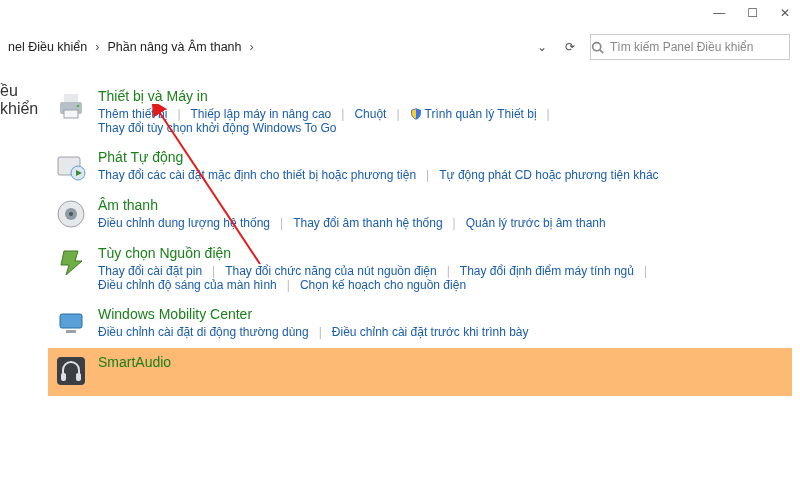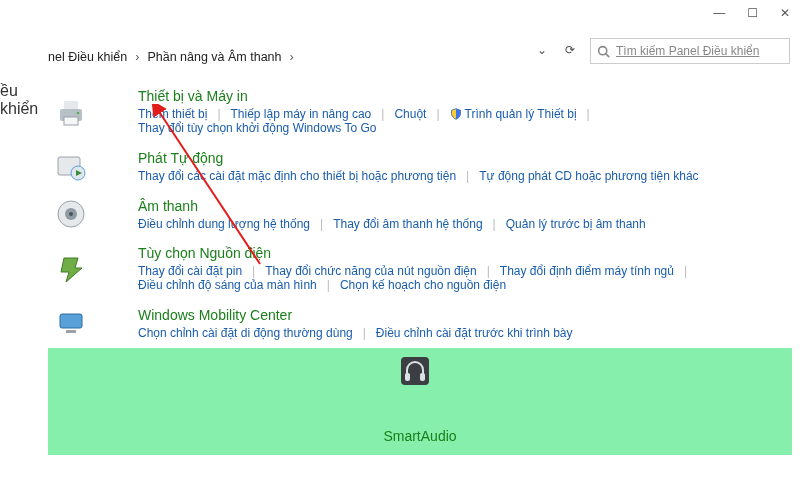--- a/index.html
+++ b/index.html
@@ -19,65 +19,62 @@
     position:absolute; top:6px; right:10px;
     display:flex; gap:22px;
     color:#555; font-size:12px;
   }
   .winctl span { cursor:default; }
 
   
   .addr {
     position:absolute; top:30px; left:0; right:10px;
     height:34px;
-    display:flex; align-items:flex-end;
+    display:flex; align-items:center;
     padding-left:8px;
-    margin-left:40px;
   }
   .crumbs {
     display:flex; align-items:center; gap:8px;
     font-size:12.5px; color:#222;
     flex:0 0 auto;
   }
   .crumbs .sep { color:#555; }
   .addr-spacer { flex:1; }
   .addr-btn {
     width:28px; height:28px;
     display:flex; align-items:center; justify-content:center;
     color:#555; cursor:default;
   }
   .search {
     width:200px; height:26px;
     border:1px solid #ccc;
     display:flex; align-items:center;
-    padding:0 6px; color:#888;
+    padding:0 0; color:#888;
     margin-left:6px;
-    text-decoration:underline;
   }
   .search svg { width:13px; height:13px; margin-right:6px; fill:none; stroke:#888; stroke-width:2; }
 
   
   .side {
     position:absolute; left:0; top:82px;
     width:40px;
     color:#333;
     font-size:16px;
   }
 
   
   .main {
     position:absolute; top:82px; left:48px; right:8px; bottom:8px;
     overflow:hidden;
   }
   .cat {
-    display:flex; align-items:center;
+    display:flex; align-items:flex-start;
     padding:6px 6px 8px 6px;
-    gap:40px;
-  }
-  .cat.highlight { background:#86efac;flex-direction:column; }
+  }
+  .cat.highlight { background:#fdba74; }
   .cat .icon {
     width:34px; height:34px;
     margin-right:10px;
     flex:0 0 auto;
     display:flex; align-items:center; justify-content:center;
   }
   .cat .body { flex:1; }
   .cat h3 {
     margin:0 0 3px 0;
     font-size:14px; font-weight:400;
@@ -224,21 +221,21 @@
       <div class="icon">
         <svg width="34" height="34" viewBox="0 0 34 34">
           <rect x="6" y="8" width="22" height="14" rx="2" fill="#5aa0d8"></rect>
           <rect x="6" y="8" width="22" height="14" rx="2" fill="none" stroke="#2c6ca3"></rect>
           <rect x="12" y="24" width="10" height="3" fill="#9aa1a9"></rect>
         </svg>
       </div>
       <div class="body">
         <h3>Windows Mobility Center</h3>
         <div class="links">
-          <a href="#"><span>Chọn chỉnh cài đặt di động thường dùng</span></a>
+          <a href="#"><span>Điều chỉnh cài đặt di động thường dùng</span></a>
           <span class="bar">|</span>
           <a href="#"><span>Điều chỉnh cài đặt trước khi trình bày</span></a>
         </div>
       </div>
     </div>
     <div class="cat highlight">
       <div class="icon">
         <svg width="34" height="34" viewBox="0 0 34 34">
           <rect x="3" y="3" width="28" height="28" rx="4" fill="#3b3f44"></rect>
           <path d="M9 20v-4a8 8 0 0 1 16 0v4" fill="none" stroke="#dcdfe3" stroke-width="2"></path>

